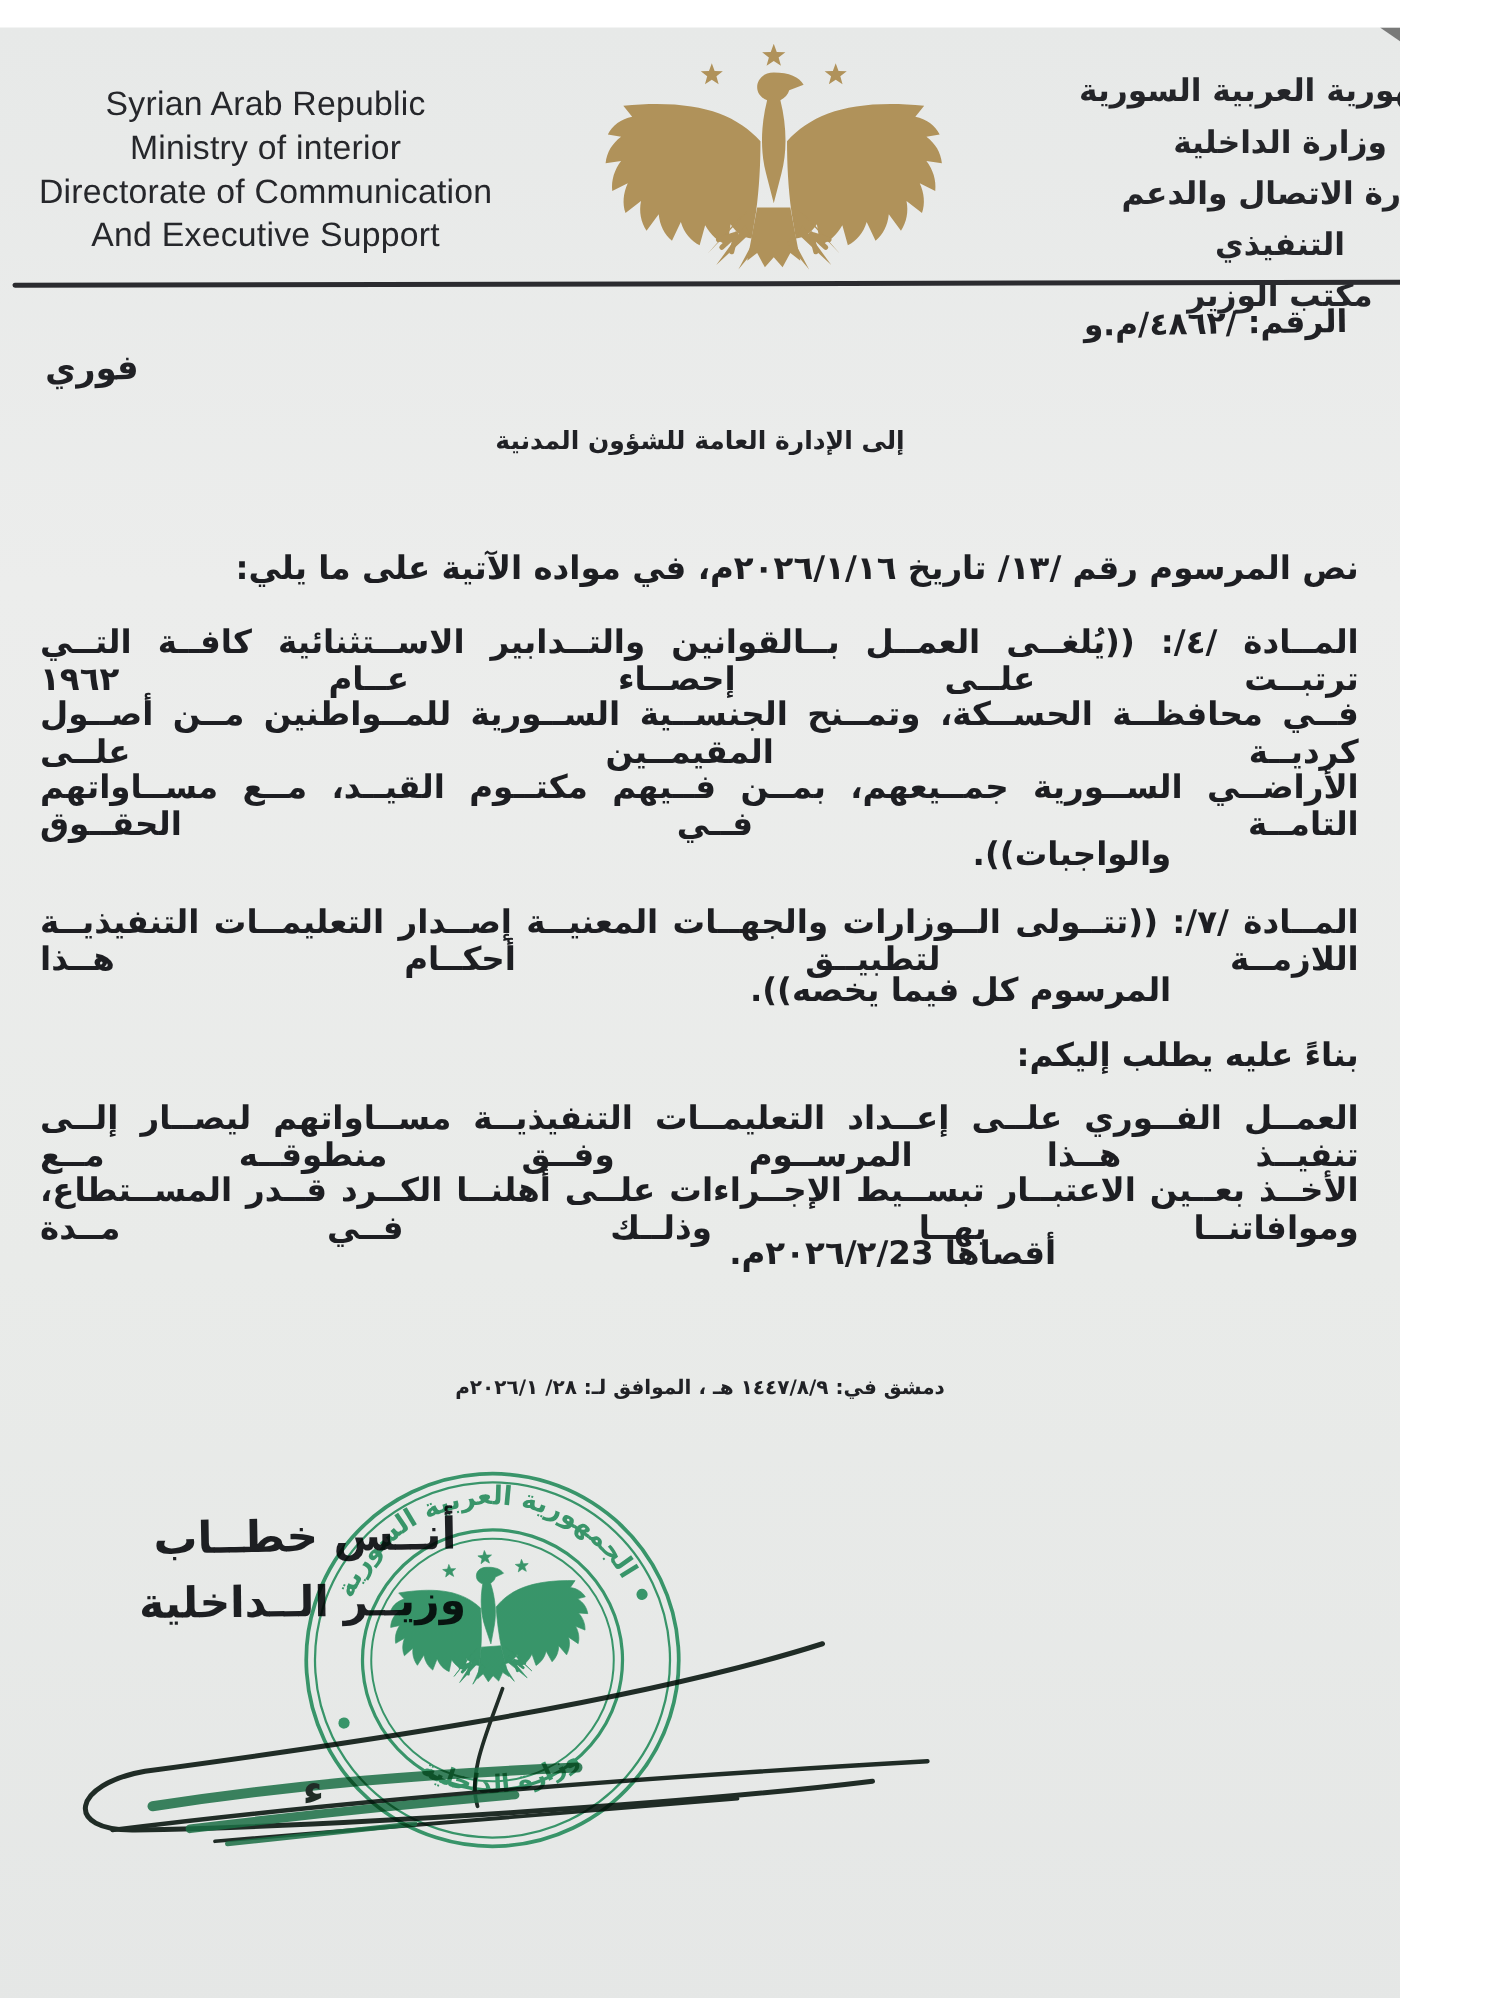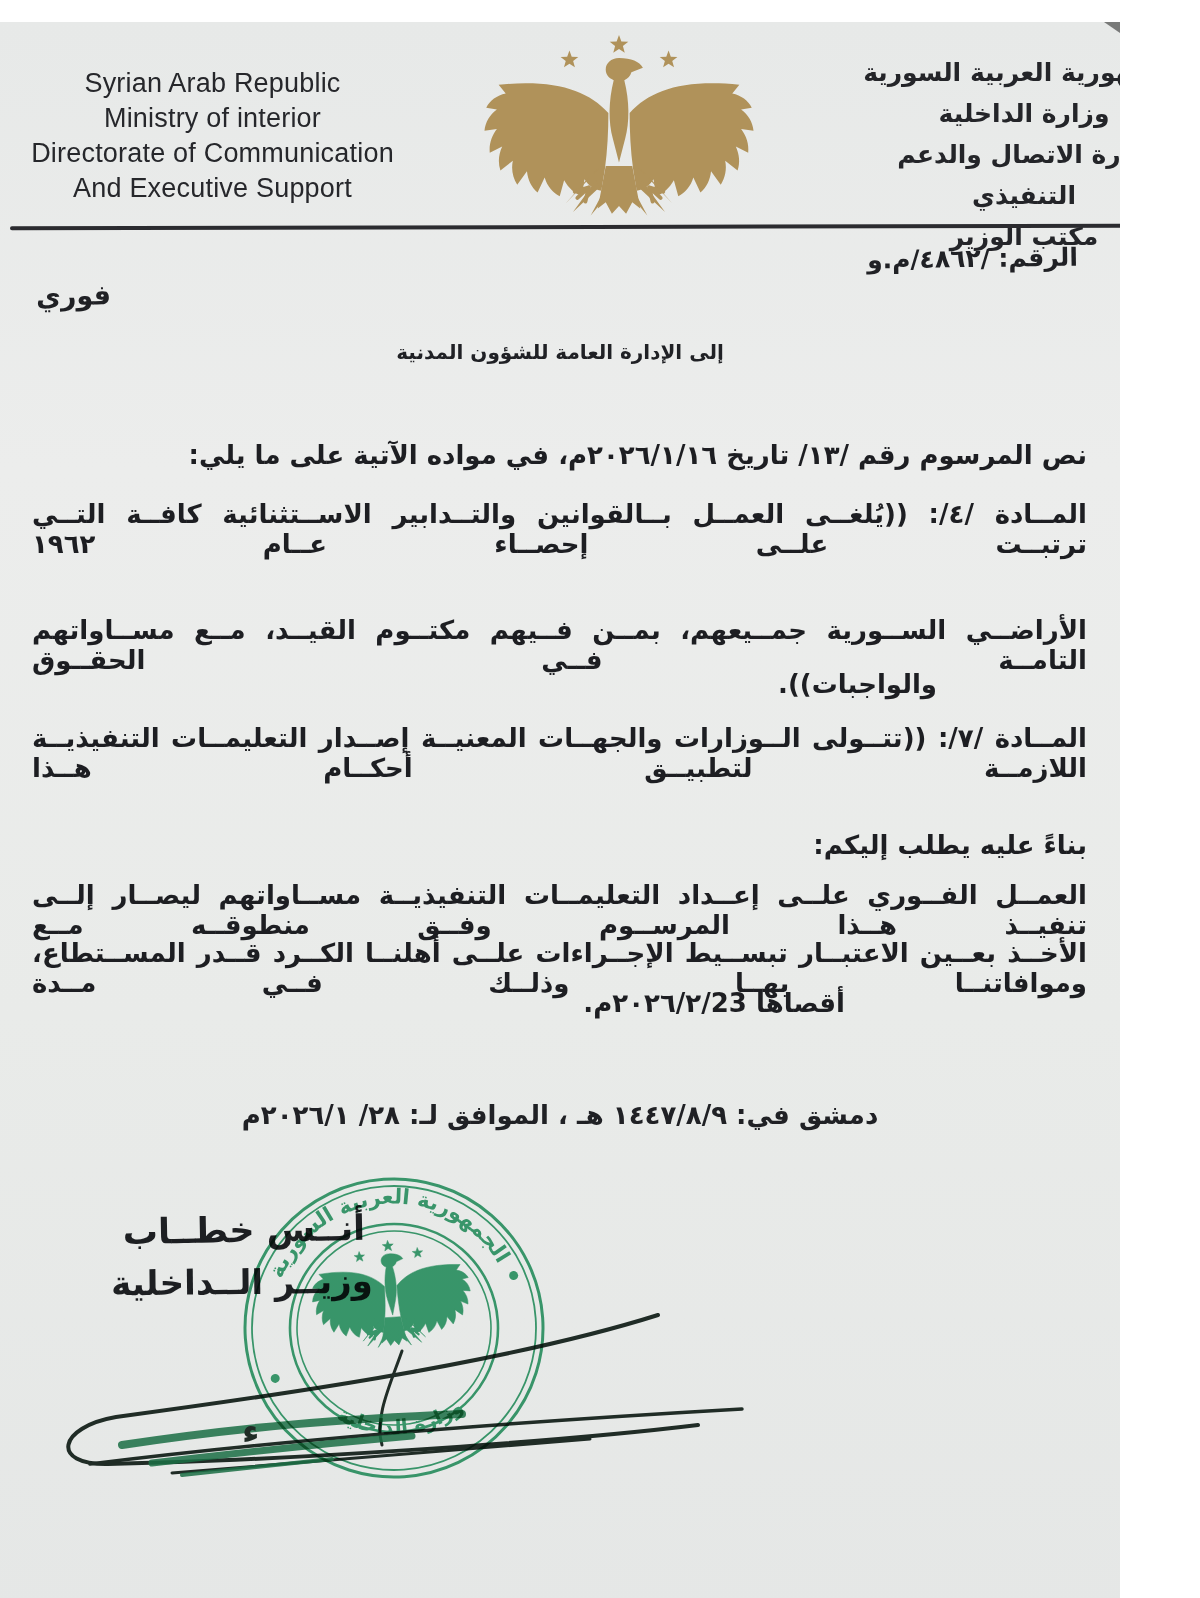--- a/index.html
+++ b/index.html
@@ -37,21 +37,21 @@
   .a4l2{top:535px;}
   .a4l3{top:593px;}
   .a4l4{top:647px;padding-right:150px;}
   .a7l1{top:701px;}
   .a7l2{top:756px;padding-right:150px;}
   .lead{top:808px;}
   .rql1{top:858px;}
   .rql2{top:916px;}
   .rql3{top:966px;padding-right:242px;}
   .date-line{position:absolute;left:0;right:0;top:1078px;text-align:center;direction:rtl;
-    font-size:26px;font-weight:700;}
+    font-size:16px;font-weight:700;}
   
   .sig-name{position:absolute;left:104px;top:1188px;width:280px;text-align:center;direction:rtl;
     font-size:35px;font-weight:700;color:#1d1f22;transform:rotate(-1deg);}
   .sig-title{position:absolute;left:92px;top:1240px;width:300px;text-align:center;direction:rtl;
     font-size:34px;font-weight:700;color:#1d1f22;transform:rotate(-0.6deg);}
   .stamp{position:absolute;left:238px;top:1150px;width:312px;height:312px;
     mix-blend-mode:multiply;opacity:.93;transform:rotate(-4deg);}
   .sig-strokes{position:absolute;left:30px;top:1245px;width:880px;height:345px;
     mix-blend-mode:multiply;}
   .hidden-defs{position:absolute;width:0;height:0;overflow:hidden;}
@@ -104,23 +104,25 @@
 
   <div class="rule"></div>
 
   <div class="ref-number" dir="rtl">الرقم: /٤٨٦٢/م.و</div>
   <div class="urgency" dir="rtl">فوري</div>
 
   <div class="recipient" dir="rtl">إلى الإدارة العامة للشؤون المدنية</div>
 
   <div class="bl r intro" dir="rtl">نص المرسوم رقم /١٣/ تاريخ ٢٠٢٦/١/١٦م، في مواده الآتية على ما يلي:</div>
   <div class="bl just a4l1" dir="rtl">المــادة /٤/: ((يُلغــى العمــل بــالقوانين والتــدابير الاســتثنائية كافــة التــي ترتبــت علــى إحصــاء عــام ١٩٦٢</div>
+  <div class="bl just a4l2" dir="rtl">فــي محافظــة الحســكة، وتمــنح الجنســية الســورية للمــواطنين مــن أصــول كرديــة المقيمــين علــى</div>
   <div class="bl just a4l3" dir="rtl">الأراضــي الســورية جمــيعهم، بمــن فــيهم مكتــوم القيــد، مــع مســاواتهم التامــة فــي الحقــوق</div>
   <div class="bl r a4l4" dir="rtl">والواجبات)).</div>
   <div class="bl just a7l1" dir="rtl">المــادة /٧/: ((تتــولى الــوزارات والجهــات المعنيــة إصــدار التعليمــات التنفيذيــة اللازمــة لتطبيــق أحكــام هــذا</div>
+  <div class="bl r a7l2" dir="rtl">المرسوم كل فيما يخصه)).</div>
   <div class="bl r lead" dir="rtl">بناءً عليه يطلب إليكم:</div>
   <div class="bl just rql1" dir="rtl">العمــل الفــوري علــى إعــداد التعليمــات التنفيذيــة مســاواتهم ليصــار إلــى تنفيــذ هــذا المرســوم وفــق منطوقــه مــع</div>
   <div class="bl just rql2" dir="rtl">الأخــذ بعــين الاعتبــار تبســيط الإجــراءات علــى أهلنــا الكــرد قــدر المســتطاع، وموافاتنــا بهــا وذلــك فــي مــدة</div>
   <div class="bl r rql3" dir="rtl">أقصاها ٢٠٢٦/٢/23م.</div>
 
   <div class="date-line" dir="rtl">دمشق في:  ١٤٤٧/٨/٩ هـ ، الموافق لـ: ٢٨/ ٢٠٢٦/١م</div>
 
   <div class="sig-name" dir="rtl">أنــس خطــاب</div>
   <div class="sig-title" dir="rtl">وزيــر الــداخلية</div>
 

